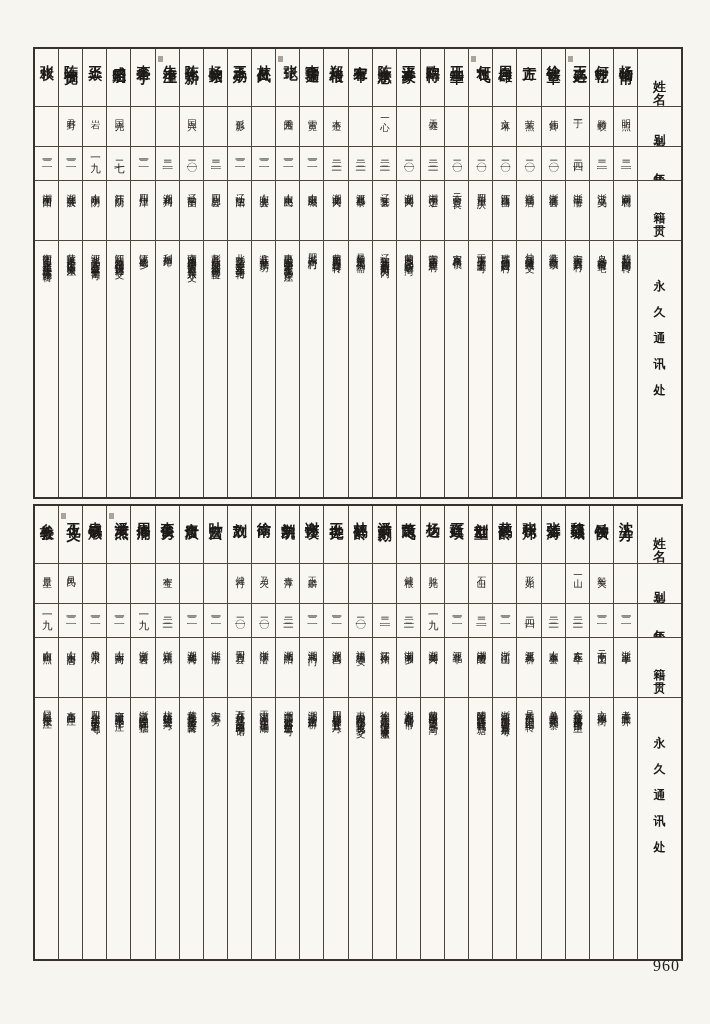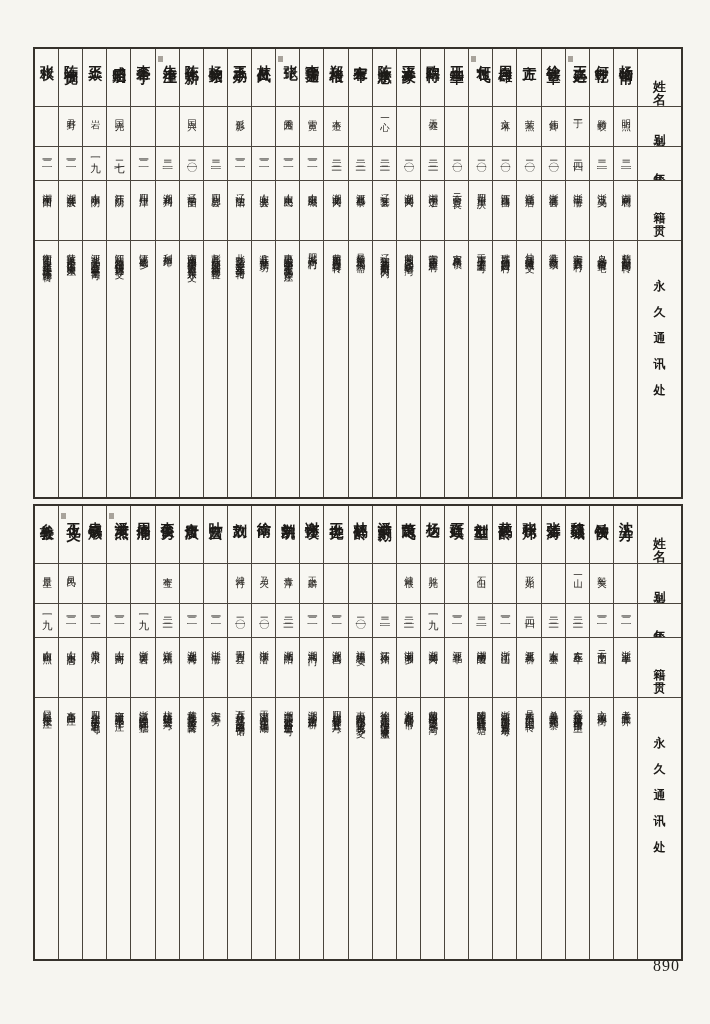--- a/index.html
+++ b/index.html
@@ -1023,14 +1023,14 @@
         </div>
     <div class="cell native-cell">
           <span class="vtext">山东日照</span>
         </div>
     <div class="cell address-cell">
           <span class="vtext">日照牟家筏庄</span>
         </div>
   </div>
 </div>
 
-  <div class="page-number">890</div>
+  <div class="page-number">960</div>
 </div>
 
 </body></html>

